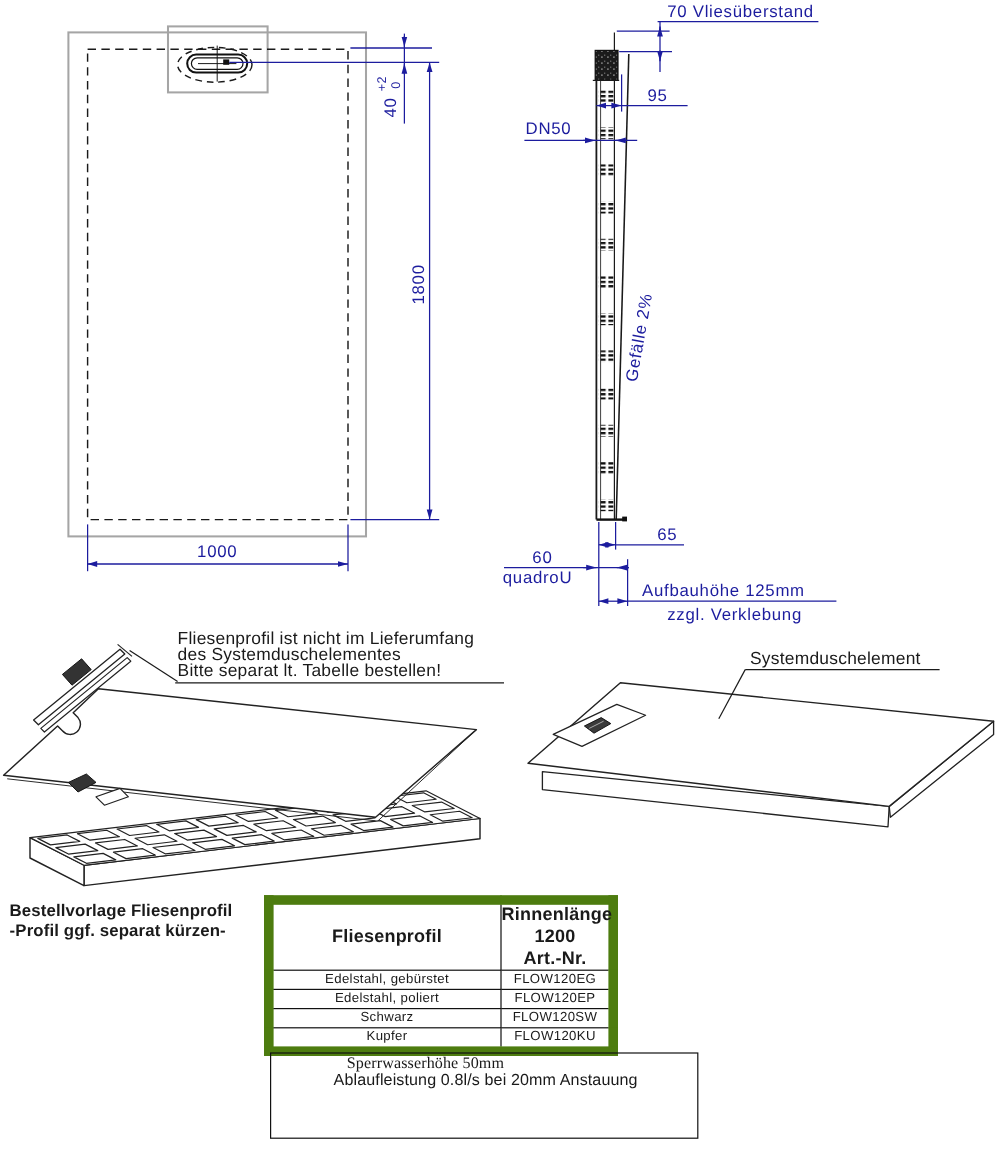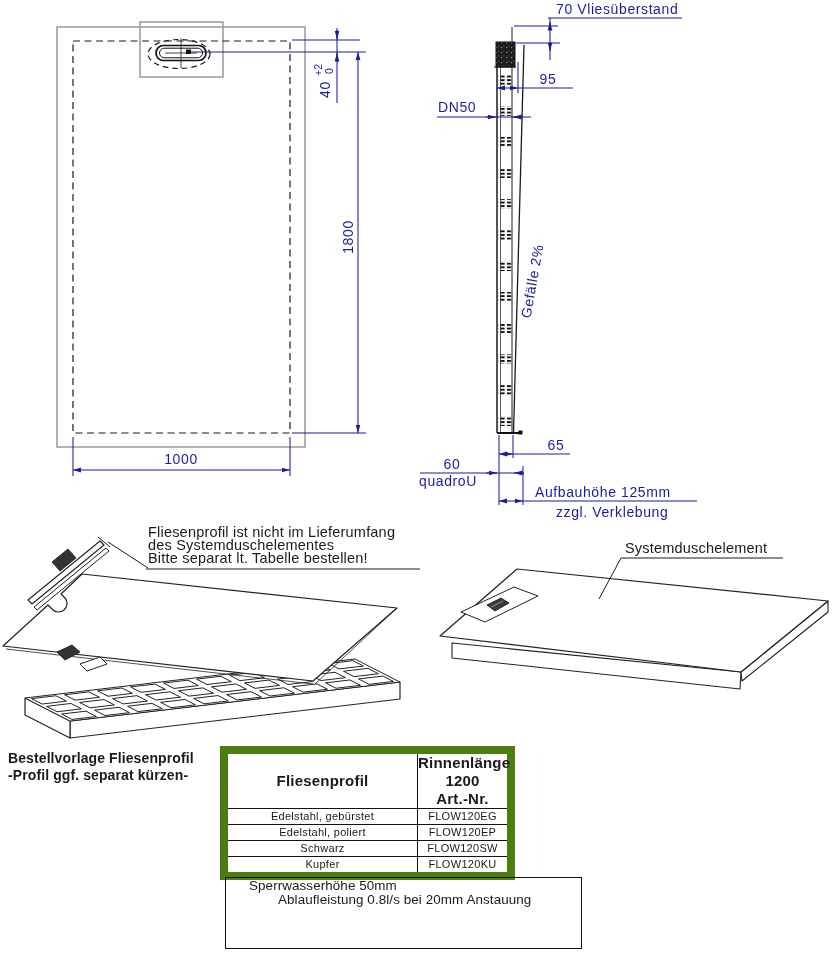--- a/index.html
+++ b/index.html
@@ -19,21 +19,21 @@
               border:8px solid #4d7c0f;table-layout:fixed;}
   .ordertable th,.ordertable td{border:1.6px solid #111;text-align:center;padding:0;}
   .ordertable th{height:37px;font-size:15px;line-height:18px;font-weight:bold;letter-spacing:0.2px;}
   .ordertable td{height:14.5px;font-size:11px;line-height:15px;letter-spacing:0.3px;}
   .col1{width:189px;}
   .deliverybox{position:absolute;left:225px;top:877px;width:349px;height:68px;
                border:1.9px solid #111;font-size:13.4px;line-height:14.1px;
                padding:1px 3px;letter-spacing:0.1px;}
   .deliverybox .t{font-weight:bold;margin-left:2px;}
   .deliverybox .i0{margin-left:35px;}
-  .deliverybox .i1{margin-left:20px;}
+  .deliverybox .i1{margin-left:60px;font-family:Liberation Serif, serif;}
   .deliverybox .i2{margin-left:49px;}
   .deliverybox .i3{margin-left:35px;}
 </style>
 </head>
 <body>
 
 <div class="page">
 
 <svg width="832" height="745" viewBox="0 0 832 745">
   <defs>

